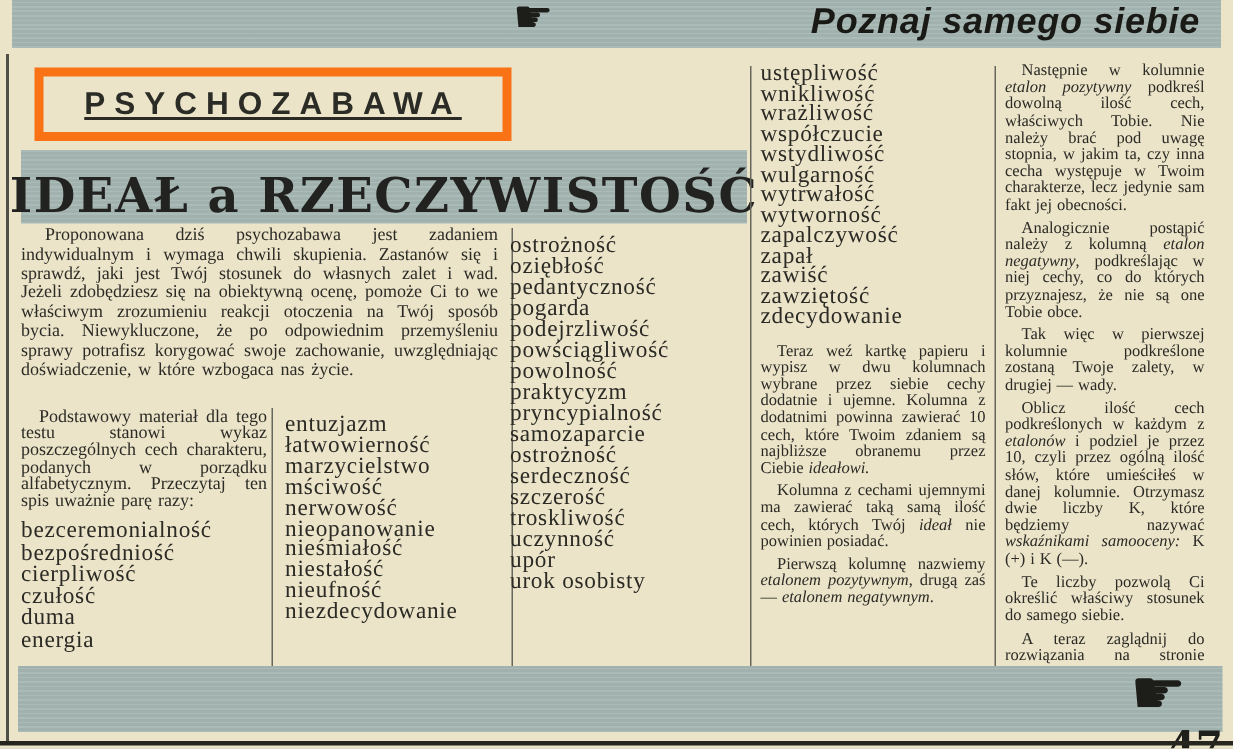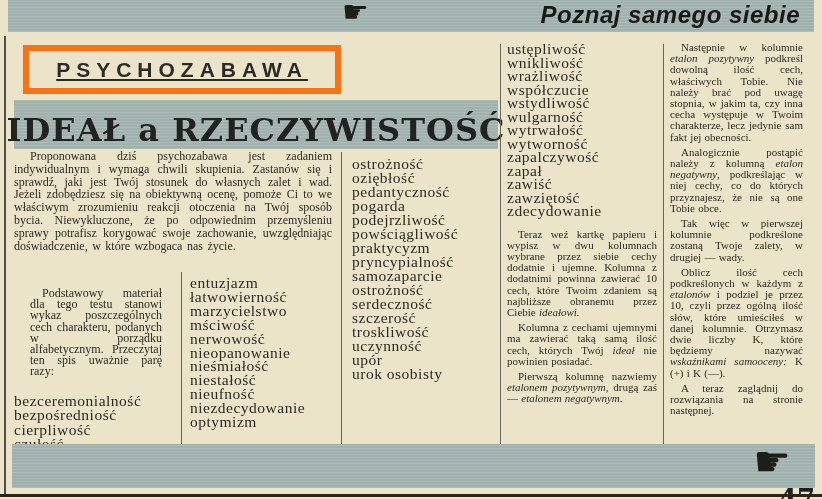--- a/index.html
+++ b/index.html
@@ -50,29 +50,29 @@
   }
   
   .intro{
     position:absolute;left:14px;top:150px;width:318px;margin:0;
     font-size:12px;line-height:12.8px;text-align:justify;text-indent:16px;
     word-spacing:1.5px;
   }
   
   .colA1{position:absolute;left:14px;top:272px;width:164px;}
   .small-par{
-    margin:16px;font-size:12px;line-height:11.2px;text-align:justify;text-indent:12px;
+    margin:0;font-size:12px;line-height:11.2px;text-align:justify;text-indent:12px;
     word-spacing:1px;
   }
   
   .traits div{white-space:nowrap;}
   .traits{font-size:15.5px;letter-spacing:.5px;}
   .colA1 .traits{margin-top:8px;line-height:14.5px;}
   .colA2{position:absolute;left:190px;top:276px;width:144px;line-height:13.9px;font-family:Liberation Serif, serif;}
-  .colB{position:absolute;left:352px;top:157px;width:144px;line-height:14px;}
+  .colB{position:absolute;left:340px;top:157px;width:144px;line-height:14px;}
   .colC{position:absolute;left:507px;top:42px;width:150px;}
   .colC .traits{line-height:13.5px;}
   
   .paras p{
     margin:0 0 4px 0;font-size:11px;line-height:11.2px;text-align:justify;
     text-indent:11px;word-spacing:.5px;
   }
   .paras p em{font-style:italic;}
   .colC .paras{margin-top:11px;}
   .colD{position:absolute;left:670px;top:42px;width:133px;}
@@ -129,31 +129,31 @@
       <div>entuzjazm</div>
       <div>łatwowierność</div>
       <div>marzycielstwo</div>
       <div>mściwość</div>
       <div>nerwowość</div>
       <div>nieopanowanie</div>
       <div>nieśmiałość</div>
       <div>niestałość</div>
       <div>nieufność</div>
       <div>niezdecydowanie</div>
-      <div>optymizm</div>
     </div>
 
   <div class="vrule r-b"></div>
   <div class="colB traits">
       <div>ostrożność</div>
       <div>oziębłość</div>
       <div>pedantyczność</div>
       <div>pogarda</div>
       <div>podejrzliwość</div>
       <div>powściągliwość</div>
+      <div>powolność</div>
       <div>praktycyzm</div>
       <div>pryncypialność</div>
       <div>samozaparcie</div>
       <div>ostrożność</div>
       <div>serdeczność</div>
       <div>szczerość</div>
       <div>troskliwość</div>
       <div>uczynność</div>
       <div>upór</div>
       <div>urok osobisty</div>
@@ -182,20 +182,21 @@
       <p><span>Pierwszą kolumnę nazwiemy </span><em>etalonem pozytywnym</em><span>, drugą zaś — </span><em>etalonem negatywnym</em><span>.</span></p>
     </div>
   </div>
 
   <div class="vrule r-d"></div>
   <div class="colD paras">
     <p><span>Następnie w kolumnie </span><em>etalon pozytywny</em><span> podkreśl dowolną ilość cech, właściwych Tobie. Nie należy brać pod uwagę stopnia, w jakim ta, czy inna cecha występuje w Twoim charakterze, lecz jedynie sam fakt jej obecności.</span></p>
     <p><span>Analogicznie postąpić należy z kolumną </span><em>etalon negatywny</em><span>, podkreślając w niej cechy, co do których przyznajesz, że nie są one Tobie obce.</span></p>
     <p><span>Tak więc w pierwszej kolumnie podkreślone zostaną Twoje zalety, w drugiej — wady.</span></p>
     <p><span>Oblicz ilość cech podkreślonych w każdym z </span><em>etalonów</em><span> i podziel je przez 10, czyli przez ogólną ilość słów, które umieściłeś w danej kolumnie. Otrzymasz dwie liczby K, które będziemy nazywać </span><em>wskaźnikami samooceny:</em><span> K (+) i K (—).</span></p>
+    <p><span>Te liczby pozwolą Ci określić właściwy stosunek do samego siebie.</span></p>
     <p><span>A teraz zaglądnij do rozwiązania na stronie następnej.</span></p>
   </div>
 
   <div class="bottom-band">
     <span class="hand hand-bottom">☛</span>
   </div>
 
   <div class="page-number">47</div>
   <div class="bottom-line"></div>
 

